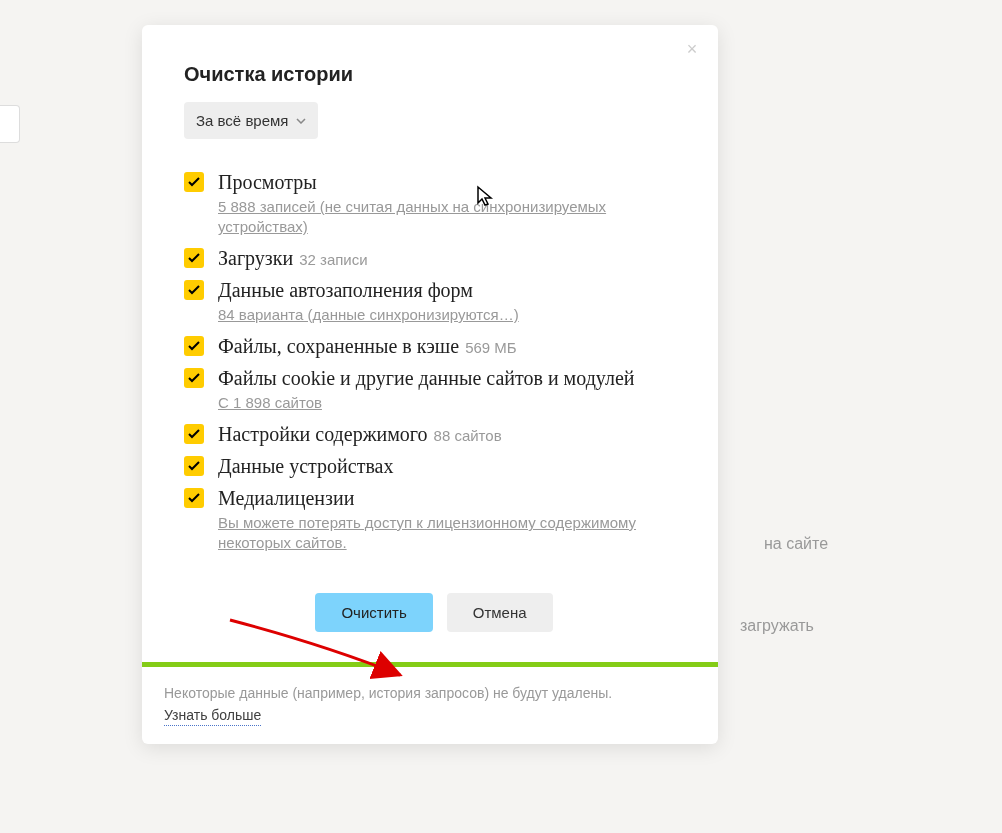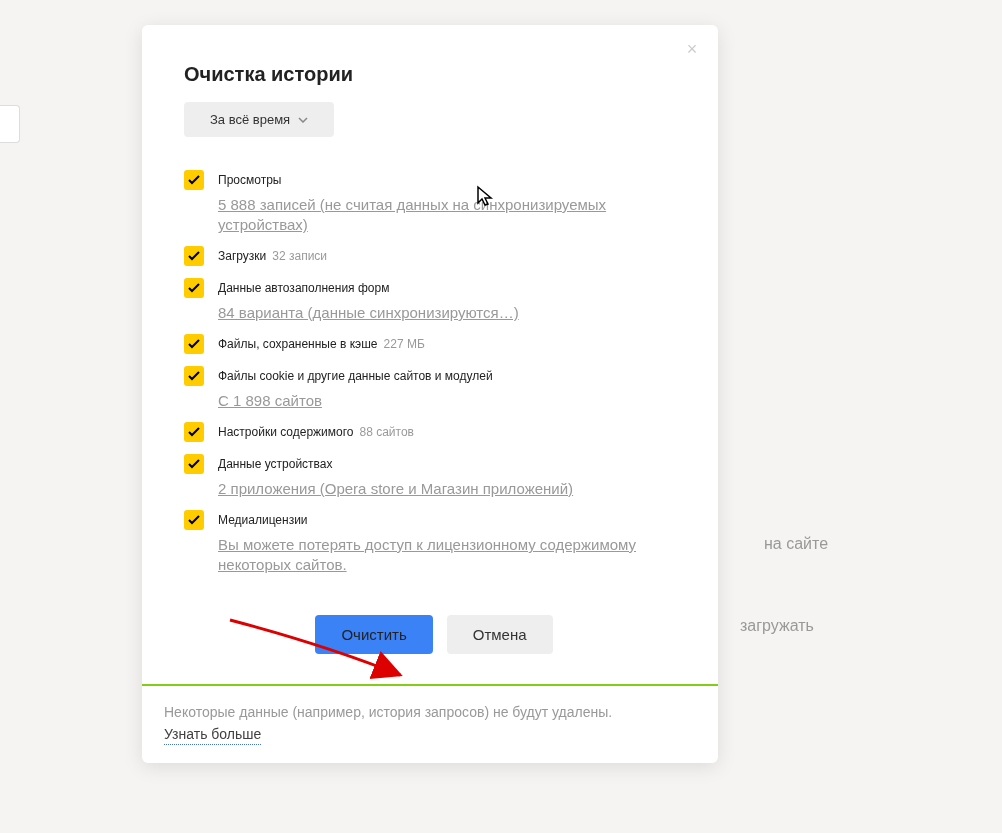--- a/index.html
+++ b/index.html
@@ -68,23 +68,23 @@
       font-size: 20px;
       font-weight: bold;
       color: #222;
       margin-bottom: 16px;
     }
     .time-select {
       display: inline-flex;
       align-items: center;
       background: #eee;
       border-radius: 4px;
-      padding: 10px 26px;
-      cursor: pointer;
-      font-size: 13px;
+      padding: 10px 12px;
+      cursor: pointer;
+      font-size: 15px;
       color: #333;
       margin-bottom: 32px;
     }
     .time-select .chev {
       margin-left: 8px;
       display: inline-flex;
     }
     .options {
       margin-bottom: 36px;
     }
@@ -103,26 +103,27 @@
       justify-content: center;
       flex-shrink: 0;
       margin-top: 1px;
       cursor: pointer;
     }
     .option-content {
       margin-left: 14px;
       flex: 1;
     }
     .option-label {
-      font-size: 12px;
+      font-size: 20px;
       color: #222;
       line-height: 22px;
+      font-family: Liberation Serif, serif;
     }
     .option-label-inline {
-      font-size: 12px;
+      font-size: 15px;
       color: #999;
       margin-left: 6px;
     }
     .option-sub {
       font-size: 15px;
       color: #999;
       margin-top: 4px;
       line-height: 20px;
       text-decoration: underline;
     }
@@ -133,29 +134,29 @@
       margin-top: 40px;
     }
     .btn {
       padding: 11px 26px;
       border-radius: 4px;
       font-size: 15px;
       cursor: pointer;
       border: none;
     }
     .btn-primary {
-      background: #3b82f6;
+      background: #7dd3fc;
       color: #222;
     }
     .btn-secondary {
       background: #eee;
       color: #333;
     }
     .dialog-footer {
-      border-top: 2px solid #84cc16;
+      border-top: 5px solid #84cc16;
       padding: 16px 22px 18px 22px;
       font-size: 14px;
       color: #999;
       line-height: 20px;
     }
     .learn-link {
       color: #404040;
       text-decoration: none;
       border-bottom: 1px dotted #4a74c9;
       cursor: pointer;
@@ -236,21 +237,21 @@
         </div>
       </div>
 
       <div class="option-row">
         <div class="checkbox">
           <svg width="12" height="10" viewBox="0 0 12 10">
               <path d="M1 5 L4 8 L11 1" stroke="#000" stroke-width="2" fill="none"></path>
             </svg>
         </div>
         <div class="option-content">
-          <span class="option-label">Файлы, сохраненные в кэше</span><span class="option-label-inline">227 МБ</span>
+          <span class="option-label">Файлы, сохраненные в кэше</span><span class="option-label-inline">569 МБ</span>
         </div>
       </div>
 
       <div class="option-row">
         <div class="checkbox">
           <svg width="12" height="10" viewBox="0 0 12 10">
               <path d="M1 5 L4 8 L11 1" stroke="#000" stroke-width="2" fill="none"></path>
             </svg>
         </div>
         <div class="option-content">
@@ -271,21 +272,20 @@
       </div>
 
       <div class="option-row">
         <div class="checkbox">
           <svg width="12" height="10" viewBox="0 0 12 10">
               <path d="M1 5 L4 8 L11 1" stroke="#000" stroke-width="2" fill="none"></path>
             </svg>
         </div>
         <div class="option-content">
           <span class="option-label">Данные устройствах</span>
-          <div class="option-sub">2 приложения (Opera store и Магазин приложений)</div>
         </div>
       </div>
 
       <div class="option-row">
         <div class="checkbox">
           <svg width="12" height="10" viewBox="0 0 12 10">
               <path d="M1 5 L4 8 L11 1" stroke="#000" stroke-width="2" fill="none"></path>
             </svg>
         </div>
         <div class="option-content">

